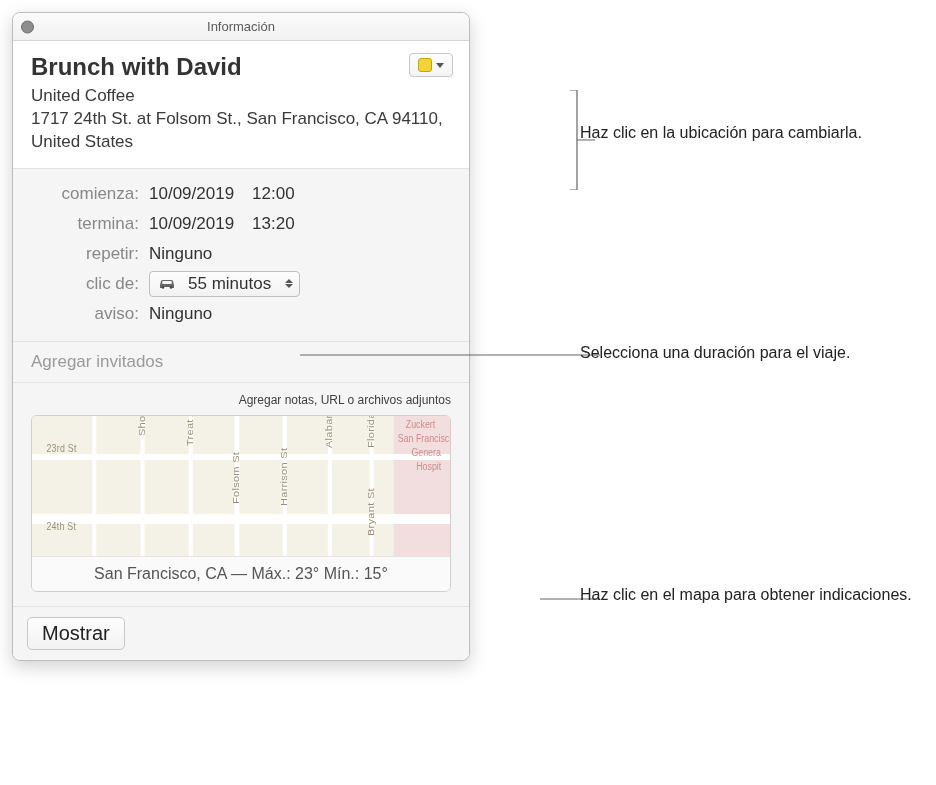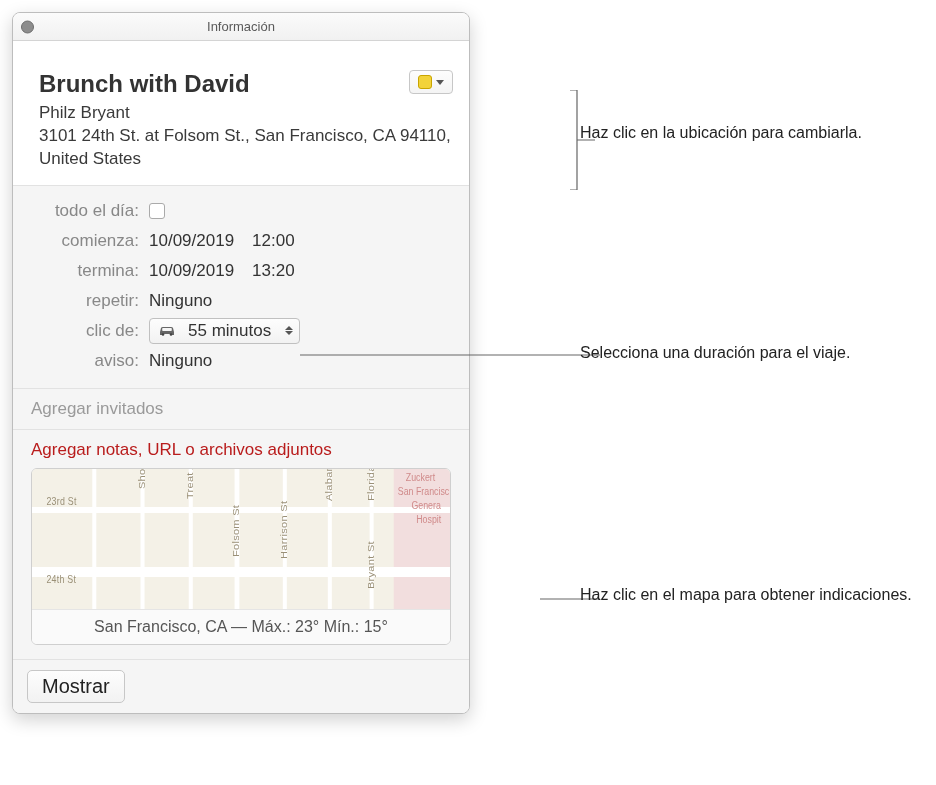--- a/index.html
+++ b/index.html
@@ -37,24 +37,23 @@
   .close-btn {
     position: absolute;
     left: 8px; top: 50%;
     transform: translateY(-50%);
     width: 13px; height: 13px;
     border-radius: 50%;
     background: #8d8d8d;
     border: 0.5px solid #6d6d6d;
   }
   .header {
-    padding: 12px 18px 14px 26px;
+    padding: 12px 18px 14px 18px;
     border-bottom: 1px solid #e2e2e2;
     position: relative;
-    margin-top: 17px;
   }
   .event-title {
     font-size: 24px;
     font-weight: 600;
     color: #333;
     margin: 0 0 4px 0;
   }
   .event-loc {
     font-size: 17px;
     color: #3a3a3a;
@@ -143,23 +142,24 @@
     color: #9a9a9a;
     font-size: 17px;
     background: #f5f5f5;
   }
   .notes-section {
     padding: 10px 18px 14px 18px;
     background: #f5f5f5;
     border-bottom: 1px solid #e2e2e2;
   }
   .notes-placeholder {
-    color: #b91c1c;
-    font-size: 17px;
+    color: #404040;
+    font-size: 12px;
     margin-bottom: 8px;
+    text-align: right;
   }
   .map-wrap {
     border: 1px solid #cfcfcf;
     border-radius: 6px;
     overflow: hidden;
     background: #fff;
   }
   .map {
     height: 140px;
     position: relative;
@@ -237,36 +237,30 @@
 
 <div class="window">
   <div class="titlebar">
     <span class="close-btn"></span>
     <span>Información</span>
   </div>
 
   <div class="header">
     <div class="event-title">Brunch with David</div>
     <div class="event-loc">
-      <span>Philz Bryant</span><br>
-      <span>3101 24th St. at Folsom St., San Francisco, CA 94110, United States</span>
+      <span>United Coffee</span><br>
+      <span>1717 24th St. at Folsom St., San Francisco, CA 94110, United States</span>
     </div>
     <div class="color-picker">
       <span class="color-swatch"></span>
       <span class="chevron"></span>
     </div>
   </div>
 
   <div class="fields">
-    <div class="row">
-      <div class="row-label">todo el día:</div>
-      <div class="row-value">
-          <span class="checkbox"></span>
-        </div>
-    </div>
     <div class="row">
       <div class="row-label">comienza:</div>
       <div class="row-value">
         <span>10/09/2019</span>
         <span>12:00</span>
       </div>
     </div>
     <div class="row">
       <div class="row-label">termina:</div>
       <div class="row-value">

